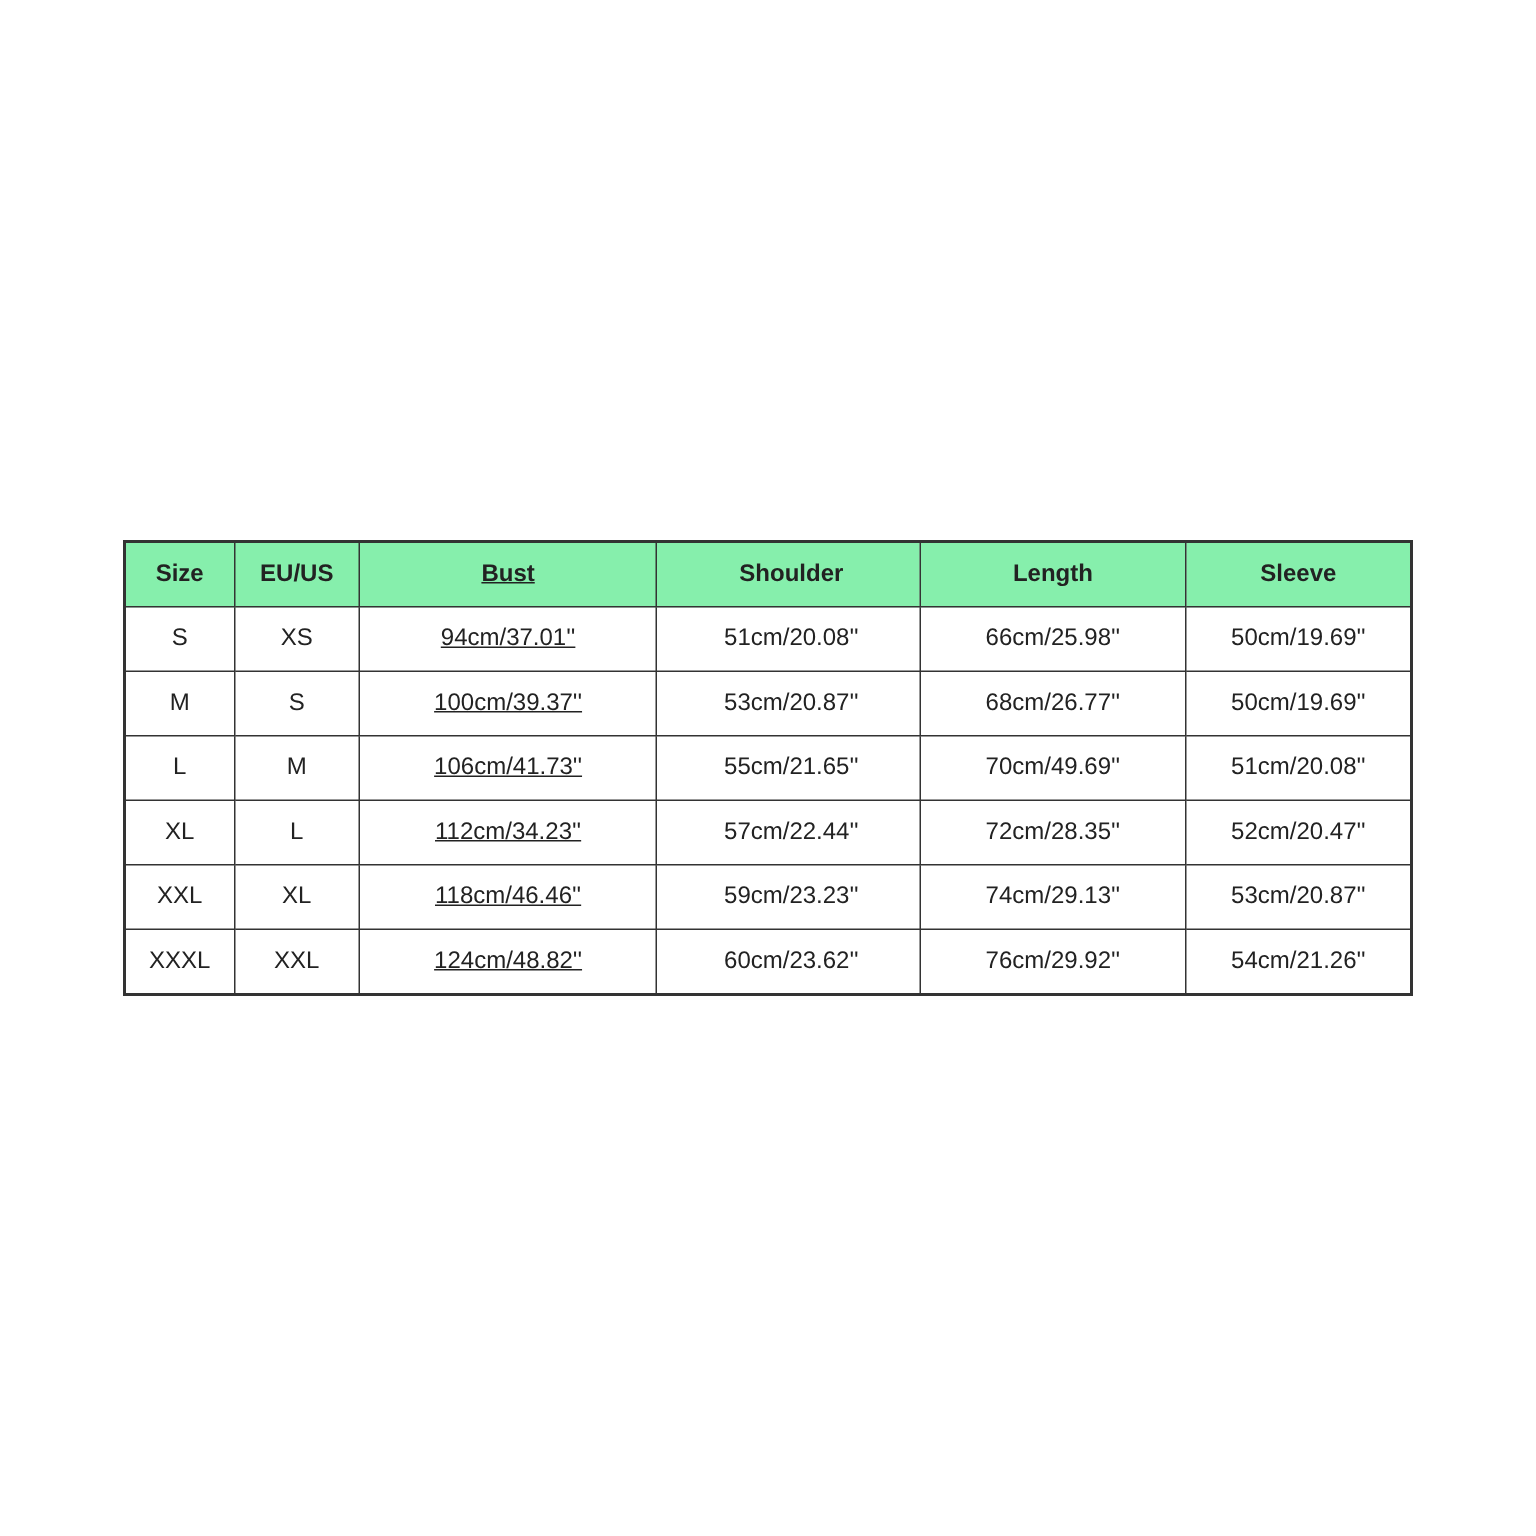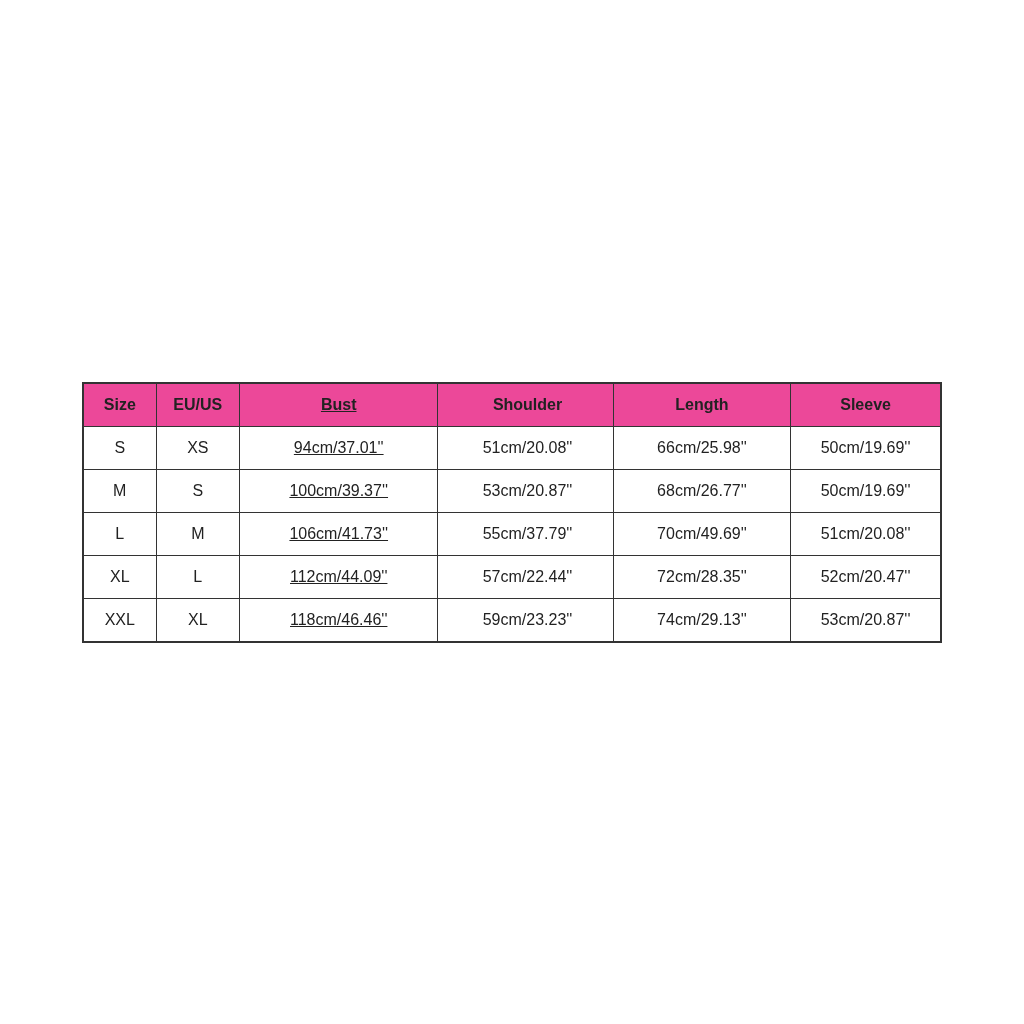--- a/index.html
+++ b/index.html
@@ -31,21 +31,21 @@
     th, td {
       border: 1px solid #333;
       padding: 12px 8px;
       text-align: center;
       font-size: 16px;
       color: #222;
     }
 
     thead th {
       font-weight: bold;
-      background: #ec4899;
+      background: #86efac;
     }
 
     tbody tr td {
       font-weight: normal;
       background: #ffffff;
     }
 
     .size-col {
       width: 70px;
     }
@@ -97,35 +97,43 @@
           <td class="euus-col">S</td>
           <td class="bust-col">100cm/39.37''</td>
           <td class="shoulder-col">53cm/20.87''</td>
           <td class="length-col">68cm/26.77''</td>
           <td class="sleeve-col">50cm/19.69''</td>
         </tr>
         <tr>
           <td class="size-col">L</td>
           <td class="euus-col">M</td>
           <td class="bust-col">106cm/41.73''</td>
-          <td class="shoulder-col">55cm/37.79''</td>
+          <td class="shoulder-col">55cm/21.65''</td>
           <td class="length-col">70cm/49.69''</td>
           <td class="sleeve-col">51cm/20.08''</td>
         </tr>
         <tr>
           <td class="size-col">XL</td>
           <td class="euus-col">L</td>
-          <td class="bust-col">112cm/44.09''</td>
+          <td class="bust-col">112cm/34.23''</td>
           <td class="shoulder-col">57cm/22.44''</td>
           <td class="length-col">72cm/28.35''</td>
           <td class="sleeve-col">52cm/20.47''</td>
         </tr>
         <tr>
           <td class="size-col">XXL</td>
           <td class="euus-col">XL</td>
           <td class="bust-col">118cm/46.46''</td>
           <td class="shoulder-col">59cm/23.23''</td>
           <td class="length-col">74cm/29.13''</td>
           <td class="sleeve-col">53cm/20.87''</td>
         </tr>
+        <tr>
+          <td class="size-col">XXXL</td>
+          <td class="euus-col">XXL</td>
+          <td class="bust-col">124cm/48.82''</td>
+          <td class="shoulder-col">60cm/23.62''</td>
+          <td class="length-col">76cm/29.92''</td>
+          <td class="sleeve-col">54cm/21.26''</td>
+        </tr>
       </tbody>
   </table>
 </div>
 
 </body></html>

